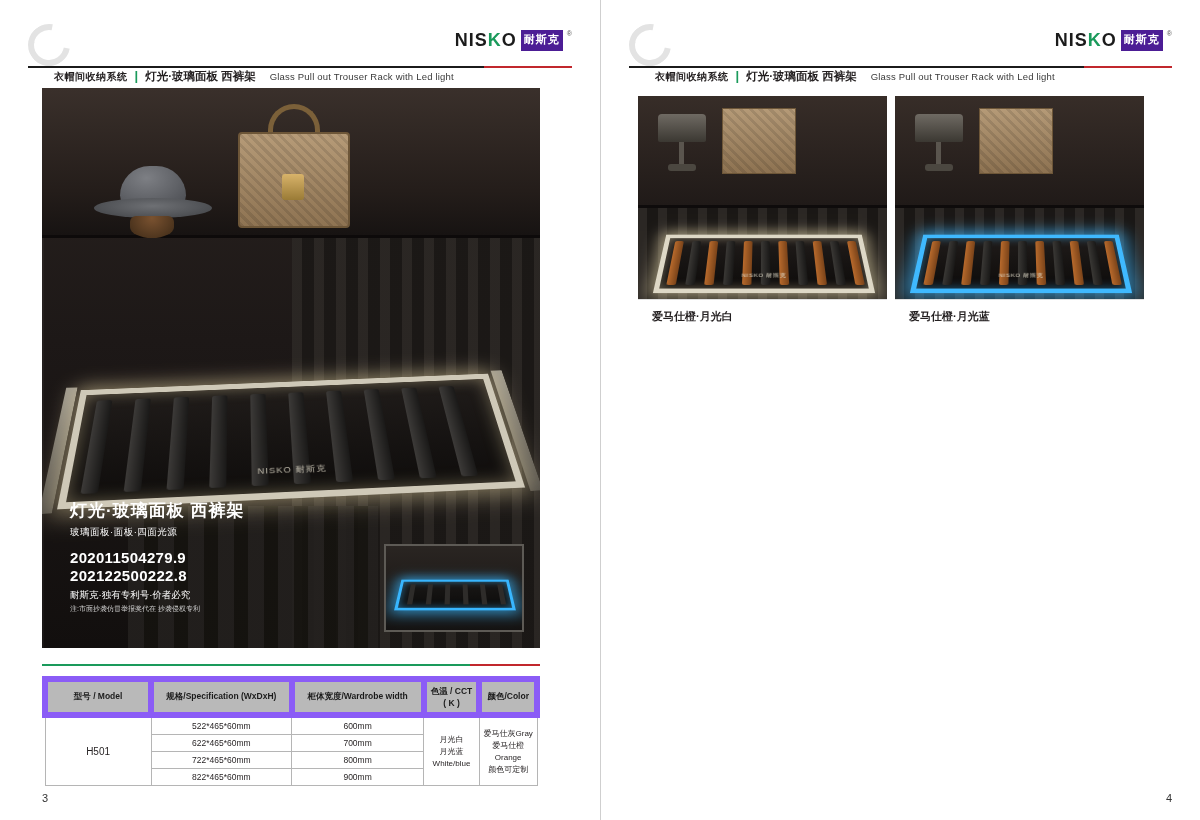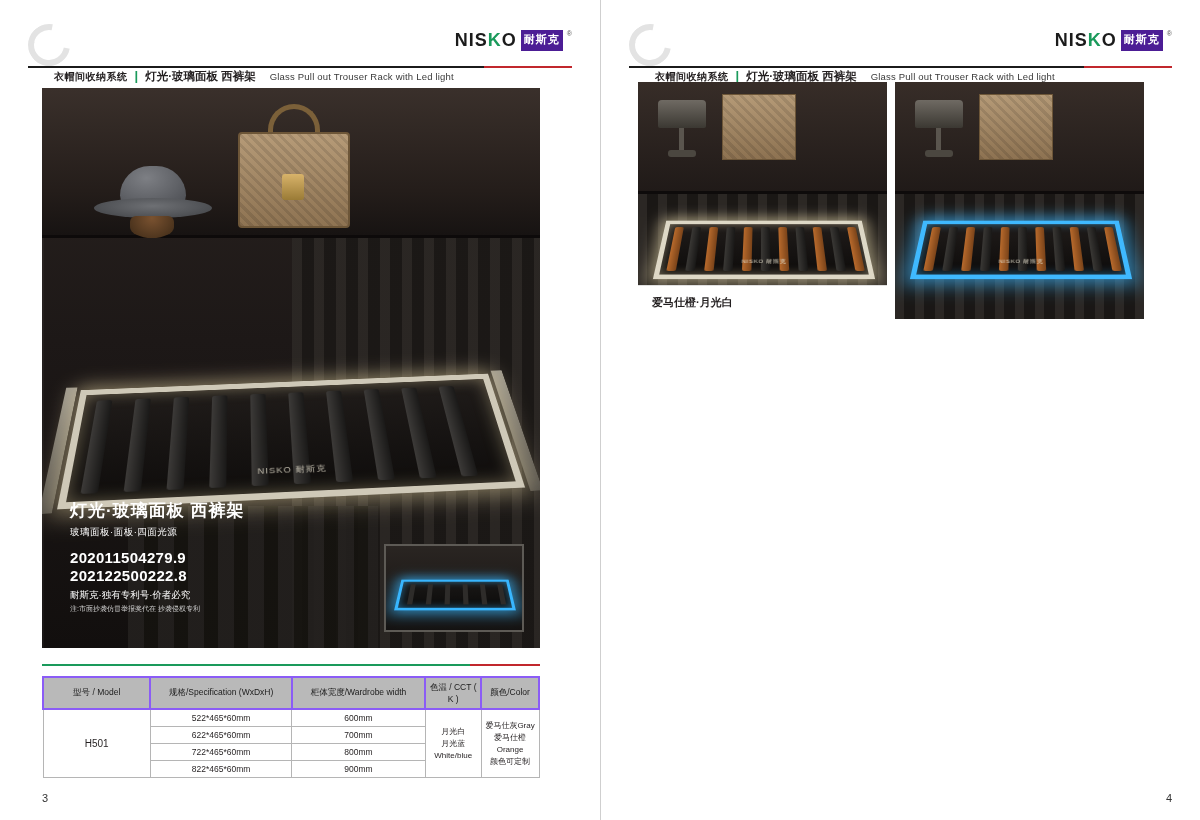--- a/index.html
+++ b/index.html
@@ -145,32 +145,32 @@
   .inset .ibar{ position:absolute; top:4px; bottom:4px; width:5px; background:#2e2c2a;}
 
   
   .tbl-rule{ position:absolute; left:42px; top:664px; width:498px; height:2px; background:#1a9a5b;}
   .tbl-rule:after{content:""; position:absolute; right:0; top:0; width:70px; height:2px; background:#c1272d;}
   table.spec{
     position:absolute; left:42px; top:676px; width:498px;
     border-collapse:collapse; font-size:8.5px; color:#231f20;
   }
   table.spec th{
-    background:#b9b9b9; color:#1b1b1b; font-weight:normal; font-size:8.5px;
-    border:2px solid #8b5cf6; padding:4px 2px; height:18px;
+    background:#b9b9b9; color:#1b1b1b; font-weight:bold; font-size:8.5px;
+    border:6px solid #8b5cf6; padding:4px 2px; height:18px;
   }
   table.spec td{
     border:1px solid #b5b5b5; padding:3px 2px; text-align:center; height:17px;
     background:#fff;
   }
   td.model{ font-size:10px;margin-top:48px; }
   td.cct, td.color{ font-size:8px; line-height:1.5; }
 
   
-  .photo-pair{ position:absolute; left:28px; top:82px; display:flex; gap:8px;padding-left:9px;}
+  .photo-pair{ position:absolute; left:28px; top:96px; display:flex; gap:8px;padding-left:9px;}
   .photo{ position:relative; width:249px; height:237px; background:#17130f; overflow:hidden;}
   .ph-shelf{ position:absolute; left:0; right:0; top:0; height:112px;
     background:linear-gradient(180deg,#372d28,#201a18); border-bottom:3px solid #0e0b0b;}
   .ph-bag{ position:absolute; left:84px; top:12px; width:74px; height:66px;
     background:repeating-linear-gradient(45deg, rgba(0,0,0,.10) 0 3px, transparent 3px 7px), linear-gradient(180deg,#b59a77,#8d7251);
     border:1.5px solid #6d5638;}
   .ph-lamp{ position:absolute; left:16px; top:18px; width:56px; height:58px;}
   .ph-lamp .shade{ position:absolute; left:4px; top:0; width:48px; height:28px;
     background:linear-gradient(180deg,#6f6a63,#3b3832); border-radius:4px 4px 2px 2px;}
   .ph-lamp .stem{ position:absolute; left:25px; top:28px; width:5px; height:24px; background:#5a554e;}
@@ -378,18 +378,19 @@
           <div class="ph-bar" style="left:60px"></div>
           <div class="ph-bar or" style="left:78px"></div>
           <div class="ph-bar" style="left:96px"></div>
           <div class="ph-bar or" style="left:114px"></div>
           <div class="ph-bar" style="left:132px"></div>
           <div class="ph-bar or" style="left:150px"></div>
           <div class="ph-bar" style="left:168px"></div>
           <div class="ph-bar or" style="left:186px"></div>
           <div class="ph-logo">NISKO 耐斯克</div>
         </div>
+        <div class="ph-caption">爱马仕橙·月光蓝</div>
       </div>
     </div>
 
     <div class="pagenum" style="right:28px">4</div>
   </div>
 </div>
 
 </body></html>

